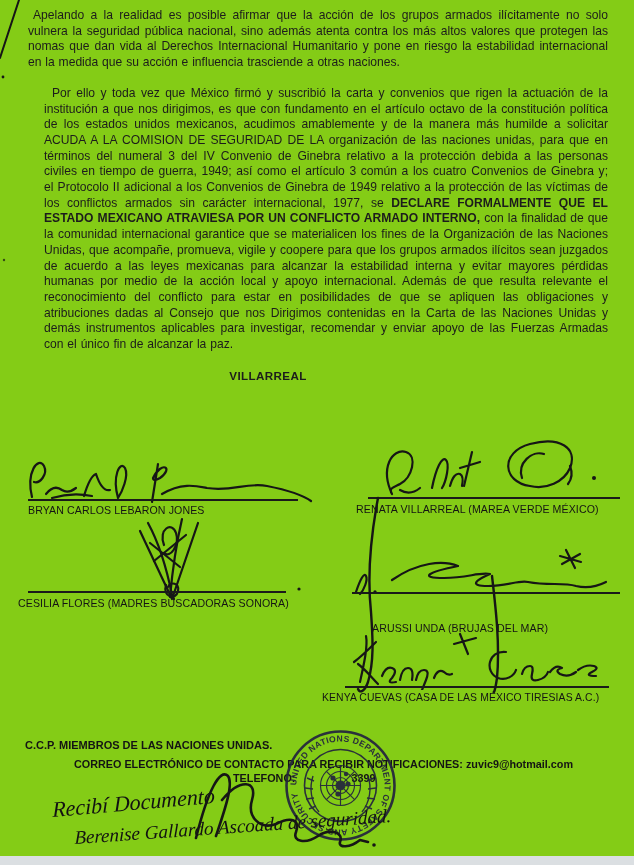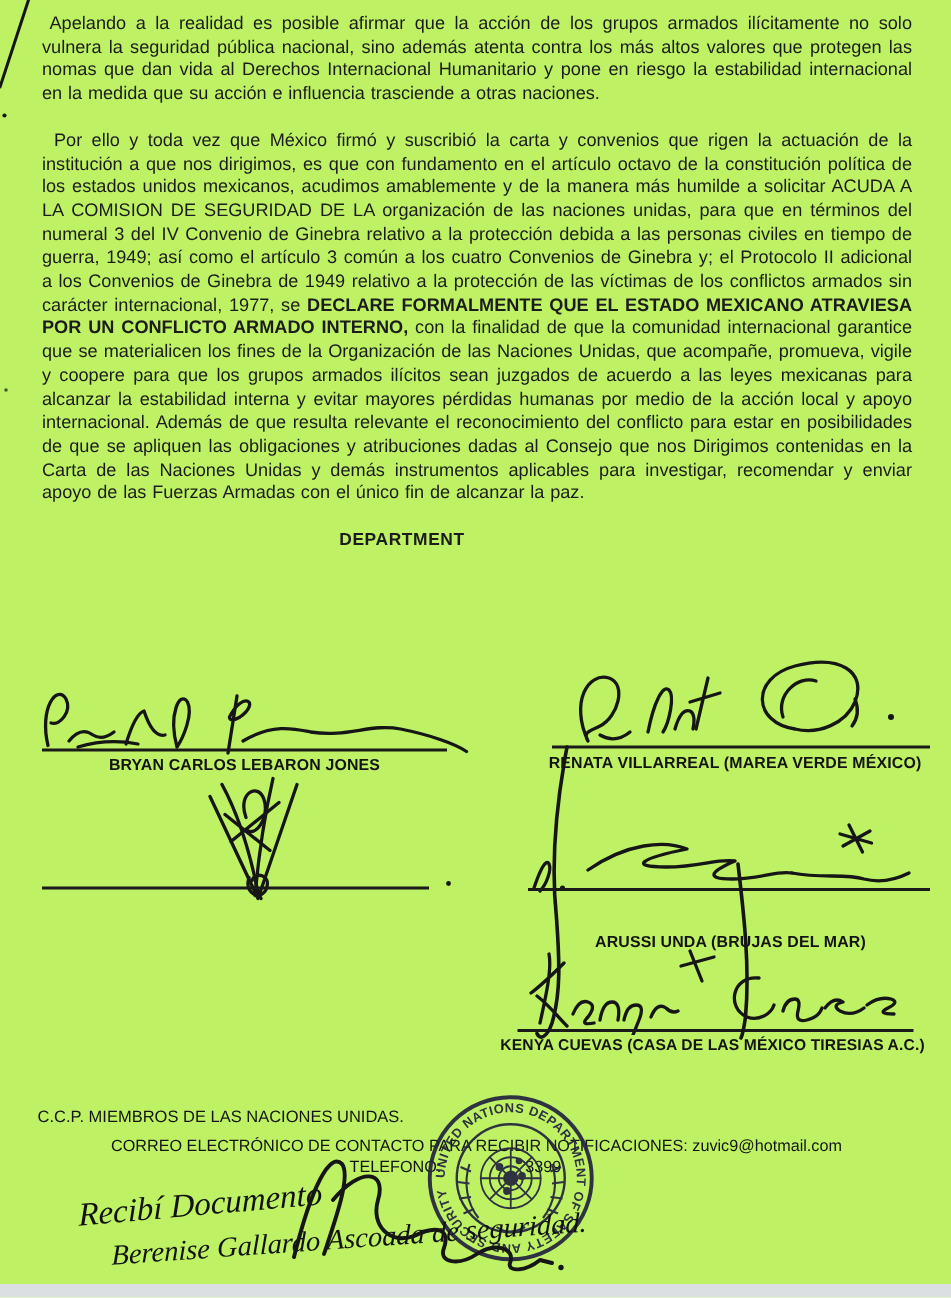--- a/index.html
+++ b/index.html
@@ -1,40 +1,40 @@
 <!DOCTYPE html>
 <html><head>
 <meta charset="utf-8">
 <style>
   html,body{margin:0;padding:0;background:#ffffff;}
   .page{
-    position:relative;width:634px;height:865px;background:#bef264;
+    position:relative;width:634px;height:865px;background:#84cc16;
     font-family:"Liberation Sans",sans-serif;color:#1c1c1c;overflow:hidden;
   }
   .textflow{position:absolute;top:8px;left:28px;width:580px;}
   .para{
     text-align:justify;font-size:12.1px;line-height:15.7px;margin:0;
     word-spacing:0.5px;
   }
   .p1{text-indent:5px;margin-bottom:15px;}
-  .p2{text-indent:8px;margin-bottom:16px;}
+  .p2{text-indent:8px;margin-bottom:16px;margin-left:16px;}
   .p3{margin-bottom:18px;}
   .para b{font-weight:bold;}
   .closing{
     width:480px;text-align:center;font-weight:bold;font-size:11.6px;
     letter-spacing:0.4px;margin-top:6px;
   }
   .sigline{position:absolute;height:2px;background:#1a1a1a;}
   .siglabel{
-    position:absolute;font-weight:bold;font-size:10.6px;text-align:center;
+    position:absolute;font-weight:normal;font-size:10.6px;
     white-space:nowrap;color:#141414;letter-spacing:0.1px;
   }
   .sigsvg{position:absolute;}
   .sigsvg path{fill:none;stroke:#161616;stroke-width:2.2;stroke-linecap:round;stroke-linejoin:round;}
-  .footline{position:absolute;font-weight:normal;color:#141414;white-space:nowrap;}
+  .footline{position:absolute;font-weight:bold;color:#141414;white-space:nowrap;}
   .ccp{left:25px;top:739px;font-size:11px;}
   .email{left:74px;top:758px;font-size:10.8px;}
   .phone{left:233px;top:772px;font-size:10.8px;}
   .phone .digits{margin-left:56px;}
   .hw{
     position:absolute;font-family:cursive;color:#121212;white-space:nowrap;
     font-style:italic;z-index:6;
   }
   .hw1{left:52px;top:790px;font-size:22px;transform:rotate(-5deg) skewX(-4deg);}
   .hw2{left:74px;top:816px;font-size:19px;transform:rotate(-4deg) skewX(-4deg);}
@@ -44,21 +44,21 @@
   .scan-edge{position:absolute;left:0;top:856px;width:634px;height:9px;background:#dbdfe2;}
 </style>
 </head>
 <body>
 
 <div class="page">
 
   <div class="textflow">
     <p class="para p1">Apelando a la realidad es posible afirmar que la acción de los grupos armados ilícitamente no solo vulnera la seguridad pública nacional, sino además atenta contra los más altos valores que protegen las nomas que dan vida al Derechos Internacional Humanitario y pone en riesgo la estabilidad internacional en la medida que su acción e influencia trasciende a otras naciones.</p>
     <p class="para p2"><span>Por ello y toda vez que México firmó y suscribió la carta y convenios que rigen la actuación de la institución a que nos dirigimos, es que con fundamento en el artículo octavo de la constitución política de los estados unidos mexicanos, acudimos amablemente y de la manera más humilde a solicitar ACUDA A LA COMISION DE SEGURIDAD DE LA organización de las naciones unidas, para que en términos del numeral 3 del IV Convenio de Ginebra relativo a la protección debida a las personas civiles en tiempo de guerra, 1949; así como el artículo 3 común a los cuatro Convenios de Ginebra y; el Protocolo II adicional a los Convenios de Ginebra de 1949 relativo a la protección de las víctimas de los conflictos armados sin carácter internacional, 1977, se </span><b>DECLARE FORMALMENTE QUE EL ESTADO MEXICANO ATRAVIESA POR UN CONFLICTO ARMADO INTERNO,</b><span> con la finalidad de que la comunidad internacional garantice que se materialicen los fines de la Organización de las Naciones Unidas, que acompañe, promueva, vigile y coopere para que los grupos armados ilícitos sean juzgados de acuerdo a las leyes mexicanas para alcanzar la estabilidad interna y evitar mayores pérdidas humanas por medio de la acción local y apoyo internacional. Además de que resulta relevante el reconocimiento del conflicto para estar en posibilidades de que se apliquen las obligaciones y atribuciones dadas al Consejo que nos Dirigimos contenidas en la Carta de las Naciones Unidas y demás instrumentos aplicables para investigar, recomendar y enviar apoyo de las Fuerzas Armadas con el único fin de alcanzar la paz.</span></p>
-    <div class="closing">DEPARTMENT</div>
+    <div class="closing">VILLARREAL</div>
   </div>
 
   <svg class="sigsvg" style="left:22px;top:452px;" width="292" height="56" viewBox="0 0 292 56">
     <path d="M10,45 C4,20 16,4 22,14 C26,22 18,32 12,30"></path>
     <path d="M24,42 q8,-10 16,-4 q6,4 14,-2"></path>
     <path d="M30,46 q20,-6 40,-2"></path>
     <path d="M62,44 q6,-20 12,-22 q6,18 14,16"></path>
     <path d="M96,46 C90,24 98,8 103,16 C107,24 100,40 96,46"></path>
     <path d="M130,50 L136,12 M131,26 C140,8 152,16 138,26 C133,29 131,28 131,26"></path>
     <path d="M140,42 C160,30 175,34 185,36 C210,40 225,30 245,34 C265,38 282,44 289,49"></path>
@@ -82,20 +82,21 @@
 
   <svg class="sigsvg" style="left:120px;top:515px;" width="130" height="88" viewBox="0 0 130 88">
     <path d="M28,8 C40,30 48,60 52,80 L54,84"></path>
     <path d="M62,4 C56,30 52,60 50,82"></path>
     <path d="M20,16 L52,84 L78,8"></path>
     <path d="M44,30 C38,14 52,6 56,18 C60,30 50,44 44,38"></path>
     <path d="M34,46 L66,20 M30,28 L60,52"></path>
     <path d="M46,70 C42,82 56,86 58,76 C60,68 50,66 48,72"></path>
   </svg>
   <div class="sigline" style="left:28px;top:591px;width:258px;"></div>
+  <div class="siglabel" style="left:18px;top:597px;width:280px;">CESILIA FLORES (MADRES BUSCADORAS SONORA)</div>
 
   <svg class="sigsvg" style="left:348px;top:542px;" width="272" height="58" viewBox="0 0 272 58">
     <path d="M8,50 C12,38 16,30 18,34 C20,38 16,48 12,52"></path>
     <circle cx="27" cy="50" r="1.7" fill="#161616" stroke="none"></circle>
     <path d="M44,38 C70,20 95,18 110,24 C80,30 70,36 96,36 C120,36 130,30 142,32 C128,38 120,44 140,44 C160,44 170,38 180,40"></path>
     <path d="M180,40 C200,44 215,40 228,44 C240,47 250,44 258,40"></path>
     <path d="M214,22 L232,12 M218,8 L227,26 M212,14 L233,20"></path>
   </svg>
   <div class="sigline" style="left:352px;top:592px;width:268px;"></div>
   <div class="siglabel" style="left:372px;top:601px;width:230px;margin-top:21px;">ARUSSI UNDA (BRUJAS DEL MAR)</div>

